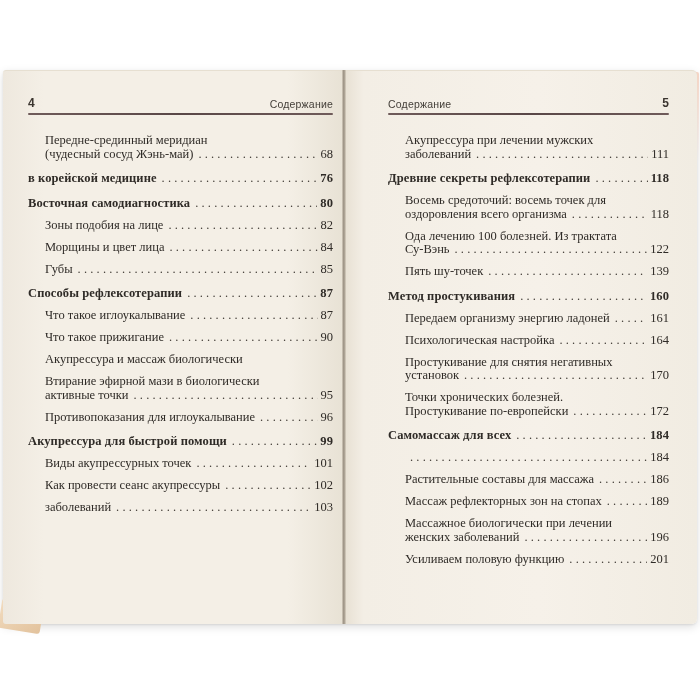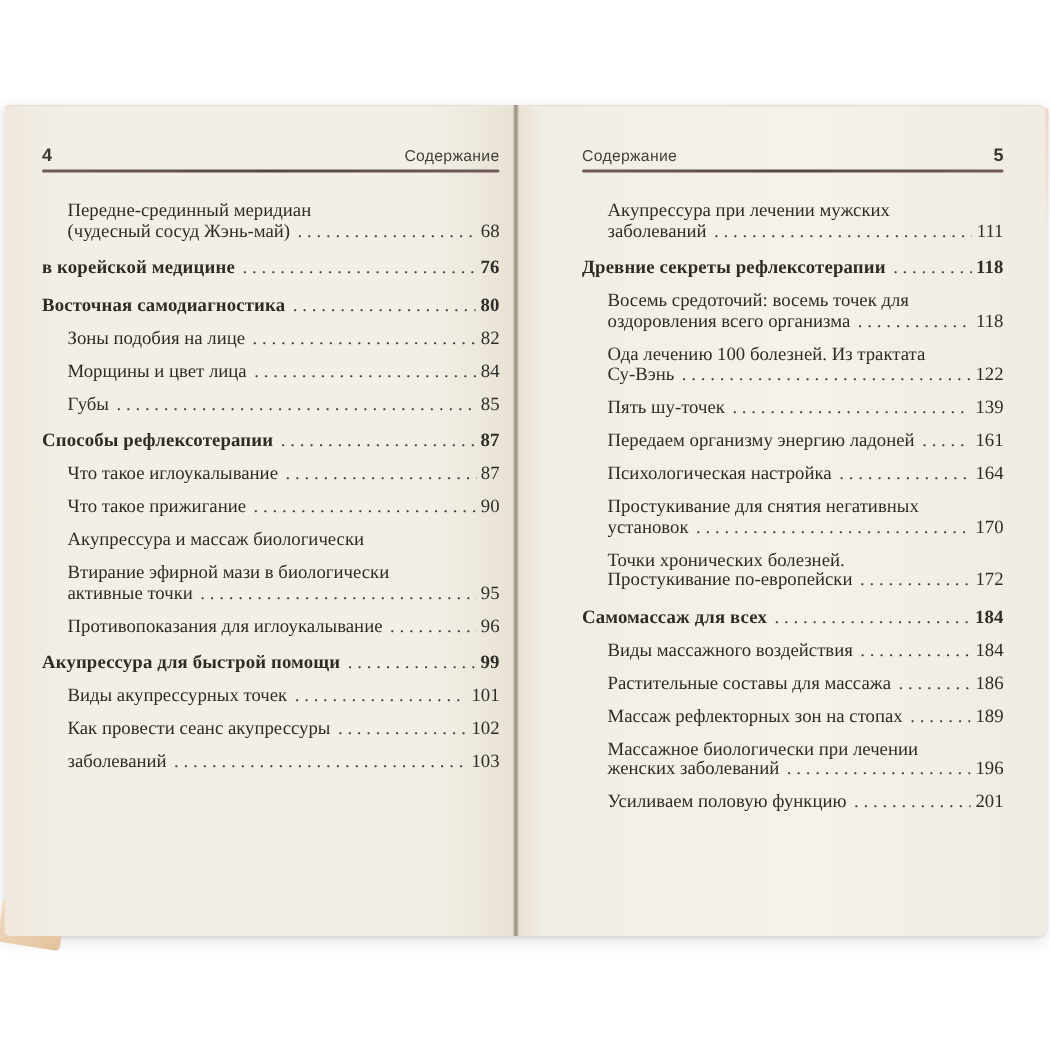--- a/index.html
+++ b/index.html
@@ -253,20 +253,27 @@
               <span class="toc-pg">122</span>
             </div>
           </div>
           <div class="toc-row sub">
             <div class="toc-line">
               <span class="toc-text">Пять шу-точек</span>
               <span class="leader"></span>
               <span class="toc-pg">139</span>
             </div>
           </div>
+          <div class="toc-row chapter">
+            <div class="toc-line">
+              <span class="toc-text">Метод простукивания</span>
+              <span class="leader"></span>
+              <span class="toc-pg">160</span>
+            </div>
+          </div>
           <div class="toc-row sub">
             <div class="toc-line">
               <span class="toc-text">Передаем организму энергию ладоней</span>
               <span class="leader"></span>
               <span class="toc-pg">161</span>
             </div>
           </div>
           <div class="toc-row sub">
             <div class="toc-line">
               <span class="toc-text">Психологическая настройка</span>
@@ -296,21 +303,20 @@
           </div>
           <div class="toc-row chapter">
             <div class="toc-line">
               <span class="toc-text">Самомассаж для всех</span>
               <span class="leader"></span>
               <span class="toc-pg">184</span>
             </div>
           </div>
           <div class="toc-row sub">
             <div class="toc-line">
-              <span class="toc-text">Виды массажного воздействия</span>
               <span class="leader"></span>
               <span class="toc-pg">184</span>
             </div>
           </div>
           <div class="toc-row sub">
             <div class="toc-line">
               <span class="toc-text">Растительные составы для массажа</span>
               <span class="leader"></span>
               <span class="toc-pg">186</span>
             </div>

